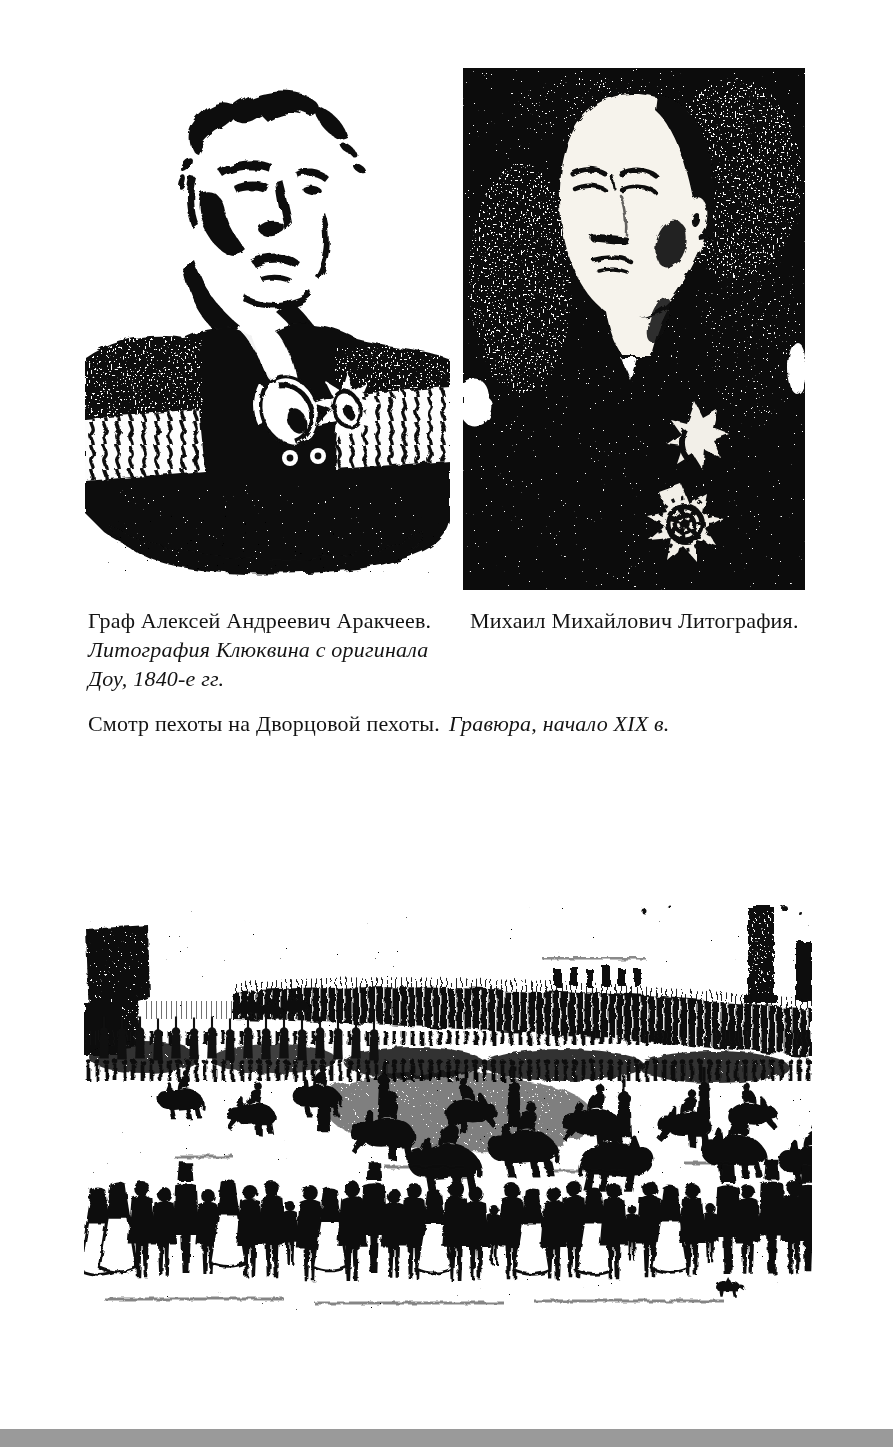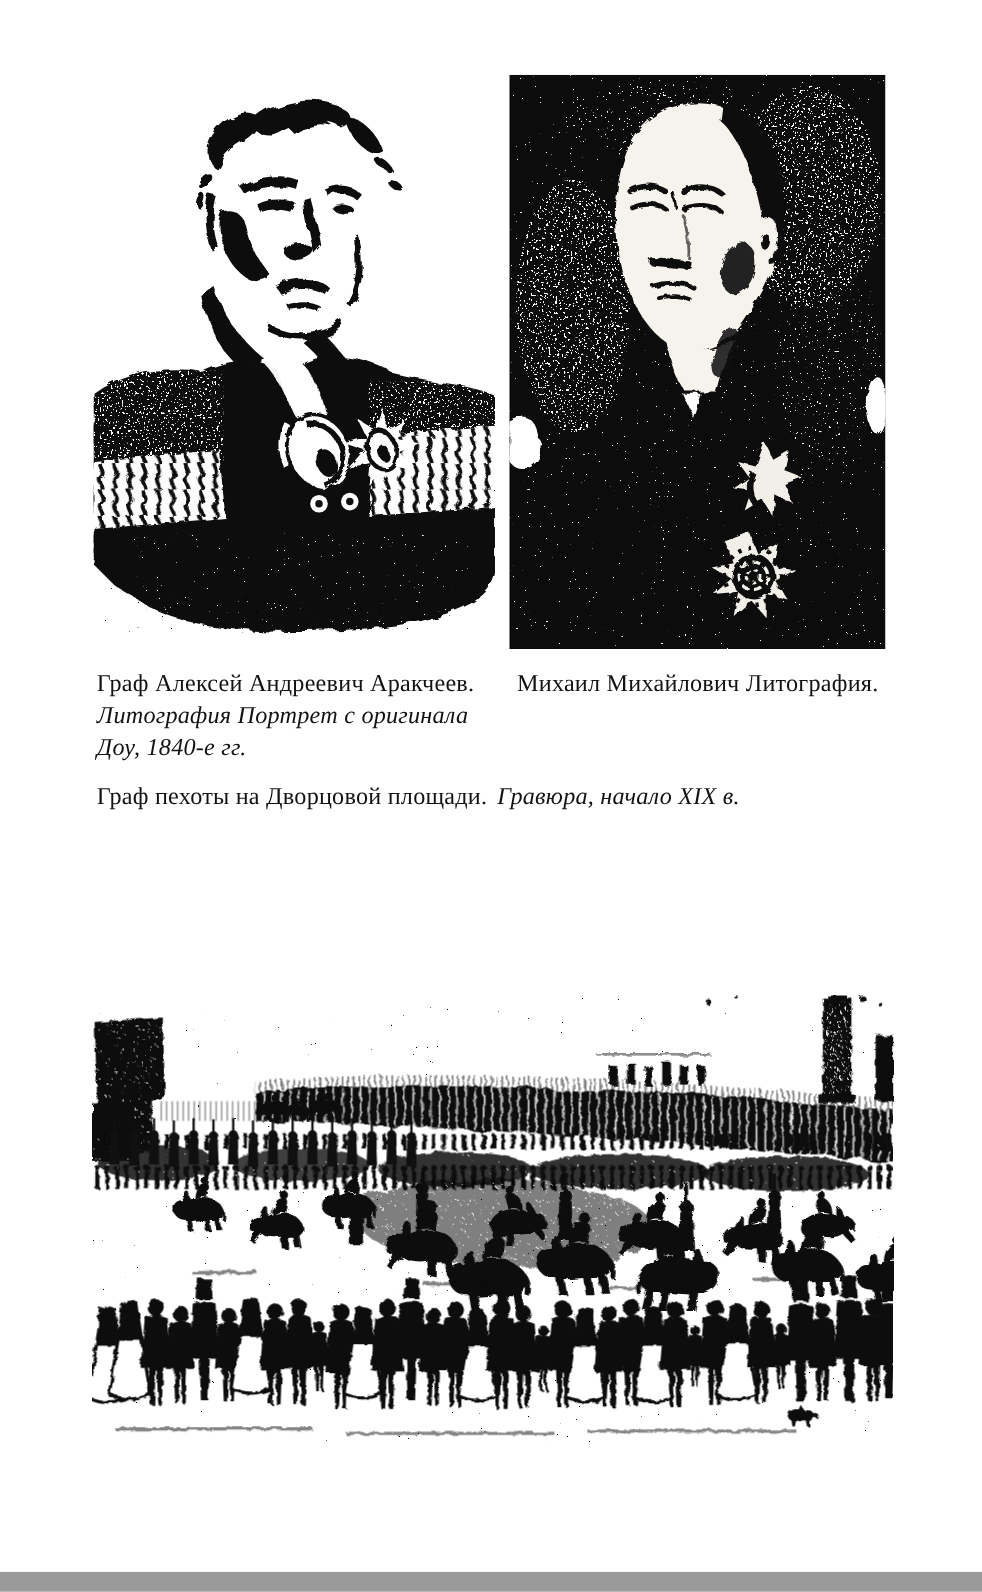--- a/index.html
+++ b/index.html
@@ -209,29 +209,29 @@
       <circle cx="222" cy="456" r="26" fill="none" stroke="#0c0c0c" stroke-width="4" stroke-dasharray="3 6"></circle>
     </g>
     <g filter="url(#fRoughS)" fill="#ffffff">
       <path d="M0,314 C12,306 26,312 26,330 C32,336 30,350 20,356 C10,362 0,356 0,348 Z"></path>
       <ellipse cx="334" cy="300" rx="9" ry="26"></ellipse>
     </g>
   </svg>
 
   <div class="cap cap-left">
     <span class="line">Граф Алексей Андреевич Аракчеев.</span>
-    <span class="line it">Литография Портрет с оригинала</span>
+    <span class="line it">Литография Клюквина с оригинала</span>
     <span class="line it">Доу, 1840-е гг.</span>
   </div>
   <div class="cap cap-right">
     <span class="line">Михаил Михайлович Литография.</span>
   </div>
 
   <div class="cap cap-parade">
-    <span>Граф пехоты на Дворцовой площади.</span><span class="it">Гравюра, начало XIX в.</span>
+    <span>Смотр пехоты на Дворцовой пехоты.</span><span class="it">Гравюра, начало XIX в.</span>
   </div>
 
   <svg class="img par" viewBox="0 0 728 407" role="img">
     <rect width="728" height="407" fill="#ffffff"></rect>
     <rect width="728" height="407" fill="#ffffff" filter="url(#fBspkFaint)"></rect>
     <g filter="url(#fRoughS)" fill="#101010">
       <path d="M2,24 L64,20 L66,92 L54,96 L56,142 L6,148 Z"></path>
       <rect x="2" y="24" width="64" height="124" filter="url(#fWspkMid)"></rect>
       <rect x="0" y="98" width="38" height="52"></rect>
       <g>

